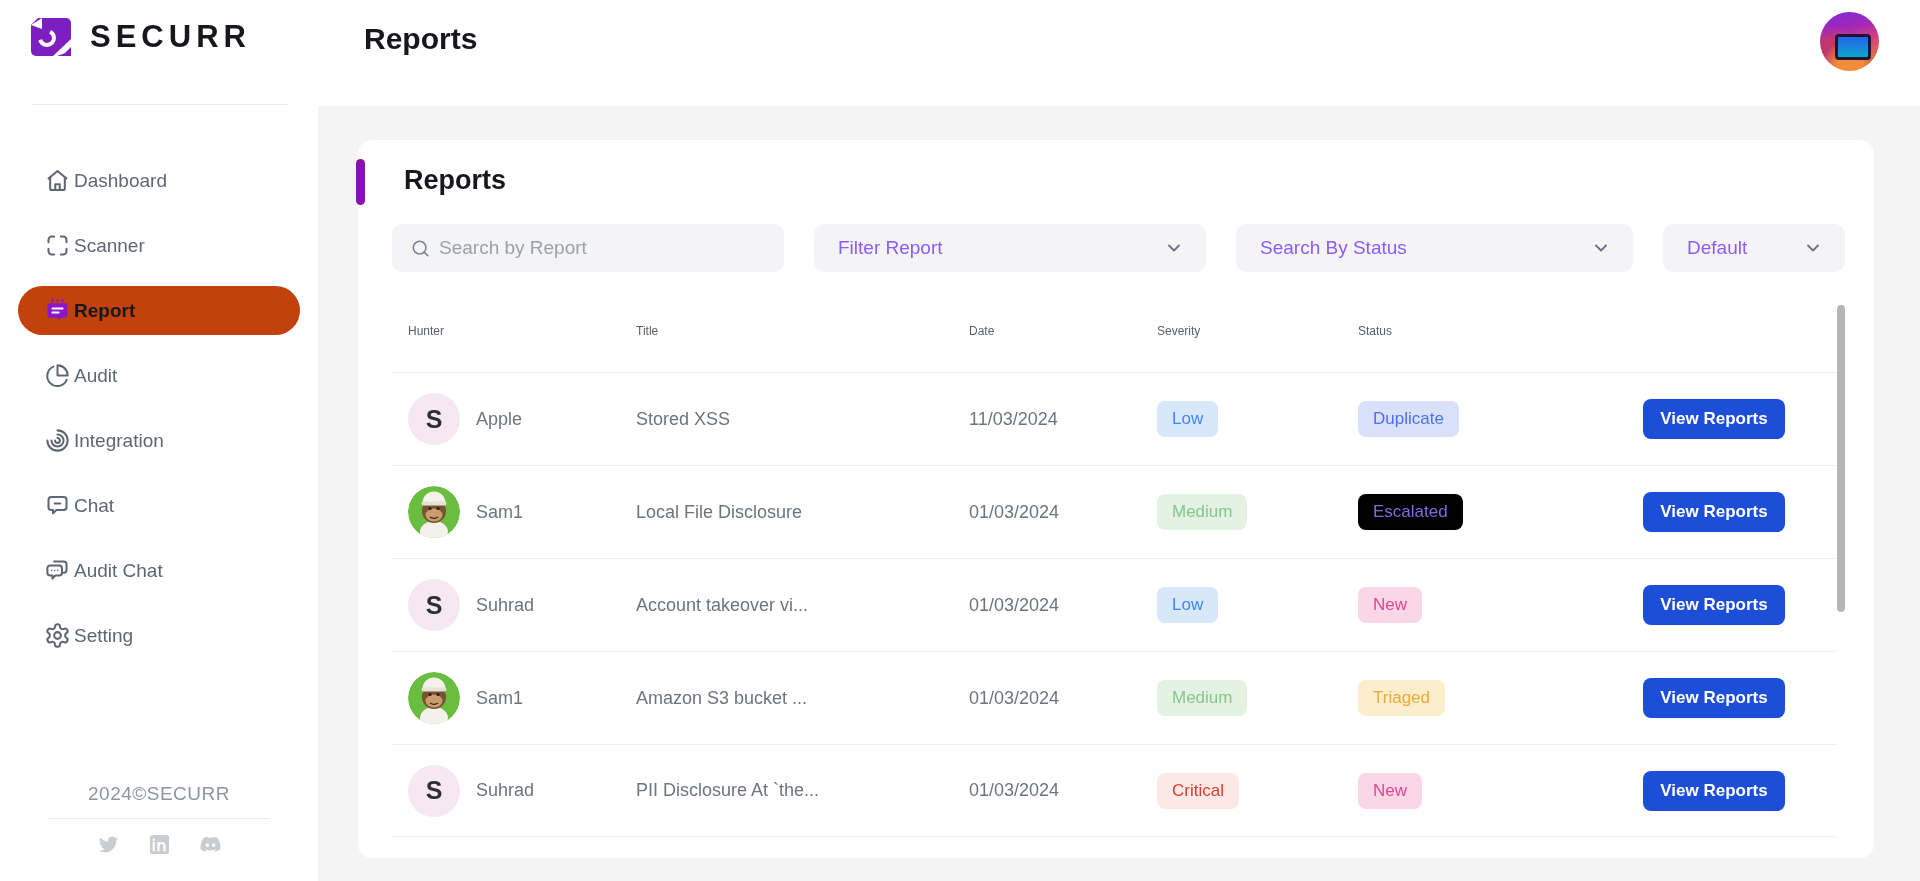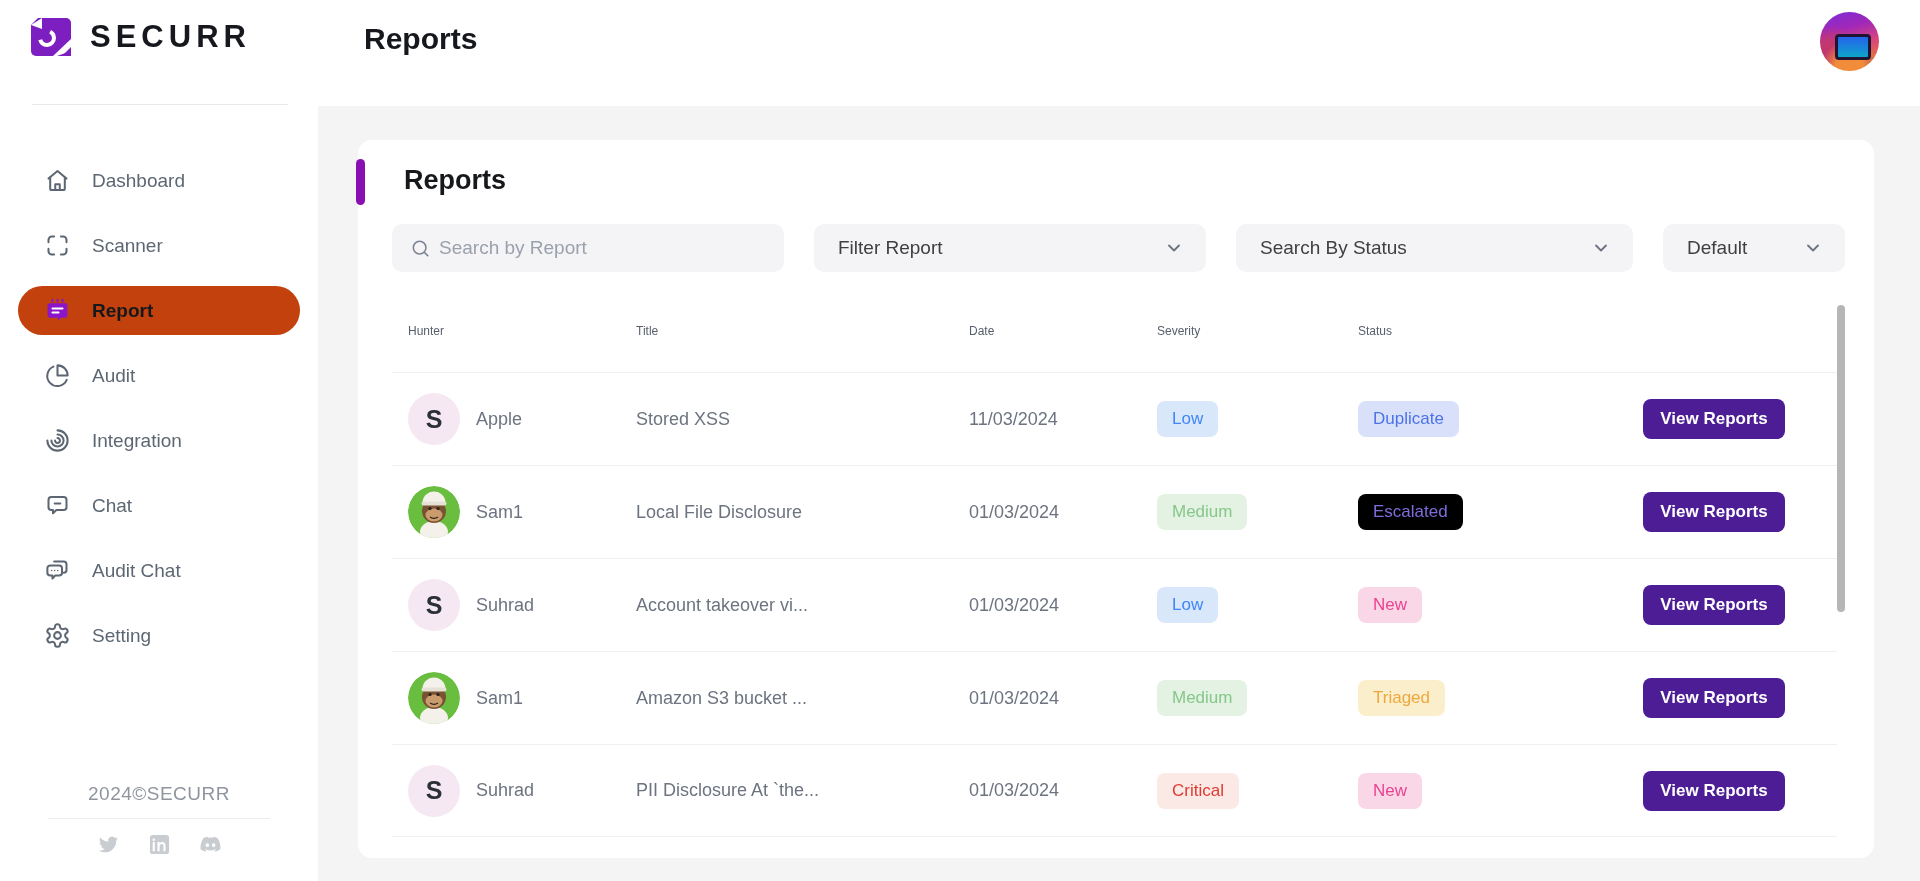--- a/index.html
+++ b/index.html
@@ -14,21 +14,21 @@
   
   .main-bg { position:absolute; left:318px; top:106px; right:0; bottom:0; background:#f4f4f5; }
 
   
   .sidebar { position:absolute; left:0; top:0; width:318px; height:869px; background:#fff; z-index:3; }
   .brand { position:absolute; left:28px; top:14px; display:flex; align-items:center; gap:16px; cursor:pointer; }
   .brand-logo { width:46px; height:46px; display:block; }
   .brand-name { font-size:31px; font-weight:800; letter-spacing:5px; color:#16181d; }
   .sidebar-divider { position:absolute; left:32px; right:30px; top:104px; border-top:1px solid #e9e9eb; }
   .nav { position:absolute; left:18px; right:18px; top:156px; }
-  .nav-item { display:flex; align-items:center; gap:21px; height:49px; margin-bottom:16px;
+  .nav-item { display:flex; align-items:center; gap:3px; height:49px; margin-bottom:16px;
               padding-left:26px; border-radius:26px; color:#5d6773; font-size:19px; cursor:pointer; }
   .nav-item.active { background:#c2410c; color:#17181c; font-weight:700; }
   .nav-icon { width:27px; height:27px; display:flex; align-items:center; justify-content:center; flex:none; }
   .nav-icon svg { width:27px; height:27px; }
   .nav-item.active .nav-icon { color:#8b16c9; }
   .copyright { position:absolute; left:0; right:0; top:783px; text-align:center; color:#8f959e; font-size:19px; letter-spacing:.5px; }
   .footer-divider { position:absolute; left:48px; right:48px; top:818px; border-top:1px solid #ececee; }
   .socials { position:absolute; left:0; right:0; top:833px; display:flex; justify-content:center; gap:28px; color:#c9cdd2; }
   .social-icon { width:23px; height:23px; cursor:pointer; }
   .social-icon svg { width:100%; height:100%; }
@@ -52,40 +52,40 @@
   .card-title { position:absolute; left:46px; top:25px; font-size:27px; font-weight:700; color:#17181c; }
 
   .filters { position:absolute; left:34px; top:84px; height:48px; display:flex; gap:30px; }
   .search-box { width:392px; height:48px; background:#f4f4f6; border-radius:10px;
                 display:flex; align-items:center; gap:8px; padding:0 18px; }
   .search-box svg { width:21px; height:21px; color:#7c8493; flex:none; }
   .search-box input { flex:1; border:0; outline:0; background:transparent; font-family:inherit;
                       font-size:19px; color:#374151; }
   .search-box input::placeholder { color:#9aa1ad; }
   .select { height:48px; background:#f4f4f6; border-radius:10px; display:flex; align-items:center;
-            justify-content:space-between; padding:0 22px 0 24px; font-size:19px; color:#404040; cursor:pointer; }
+            justify-content:space-between; padding:0 22px 0 24px; font-size:19px; color:#8b5cf6; cursor:pointer; }
   .select .chev { width:20px; height:20px; color:#6b7280; display:flex; }
   .select .chev svg { width:20px; height:20px; }
 
   .thead { position:absolute; left:34px; top:184px; width:1445px; display:grid;
            grid-template-columns:244px 333px 188px 201px 271px 1fr;
            font-size:12px; font-weight:400; color:#57606c; }
   .thead .th-hunter { padding-left:16px; }
 
   .tbody { position:absolute; left:34px; top:232px; width:1445px; }
   .trow { display:grid; grid-template-columns:244px 333px 188px 201px 271px 1fr; align-items:center;
           height:93px; border-top:1px solid #efeff1; font-size:18px; color:#6d7480; }
   .trow:last-child { border-bottom:1px solid #f1f1f3; }
   .hunter-cell { display:flex; align-items:center; gap:16px; padding-left:16px; }
   .av { width:52px; height:52px; border-radius:50%; flex:none; overflow:hidden;
         display:flex; align-items:center; justify-content:center; }
   .av-letter { background:#f6e8f3; color:#2b2f36; font-size:25px; font-weight:600; }
   .av svg { width:52px; height:52px; display:block; }
   .badge { display:inline-block; padding:8px 15px; border-radius:8px; font-size:17px; }
-  .view-btn { width:142px; height:40px; border:0; border-radius:8px; background:#4c1d95; color:#fff;
+  .view-btn { width:142px; height:40px; border:0; border-radius:8px; background:#1d4ed8; color:#fff;
               font-size:17px; font-weight:600; font-family:inherit; cursor:pointer;
               justify-self:end; margin-right:52px; }
   .scroll-thumb { position:absolute; left:1479px; top:165px; width:8px; height:307px;
                   background:#b6b6b8; border-radius:4px; cursor:pointer; }
 </style>
 </head>
 <body>
 
 <div class="main-bg"></div>
 

